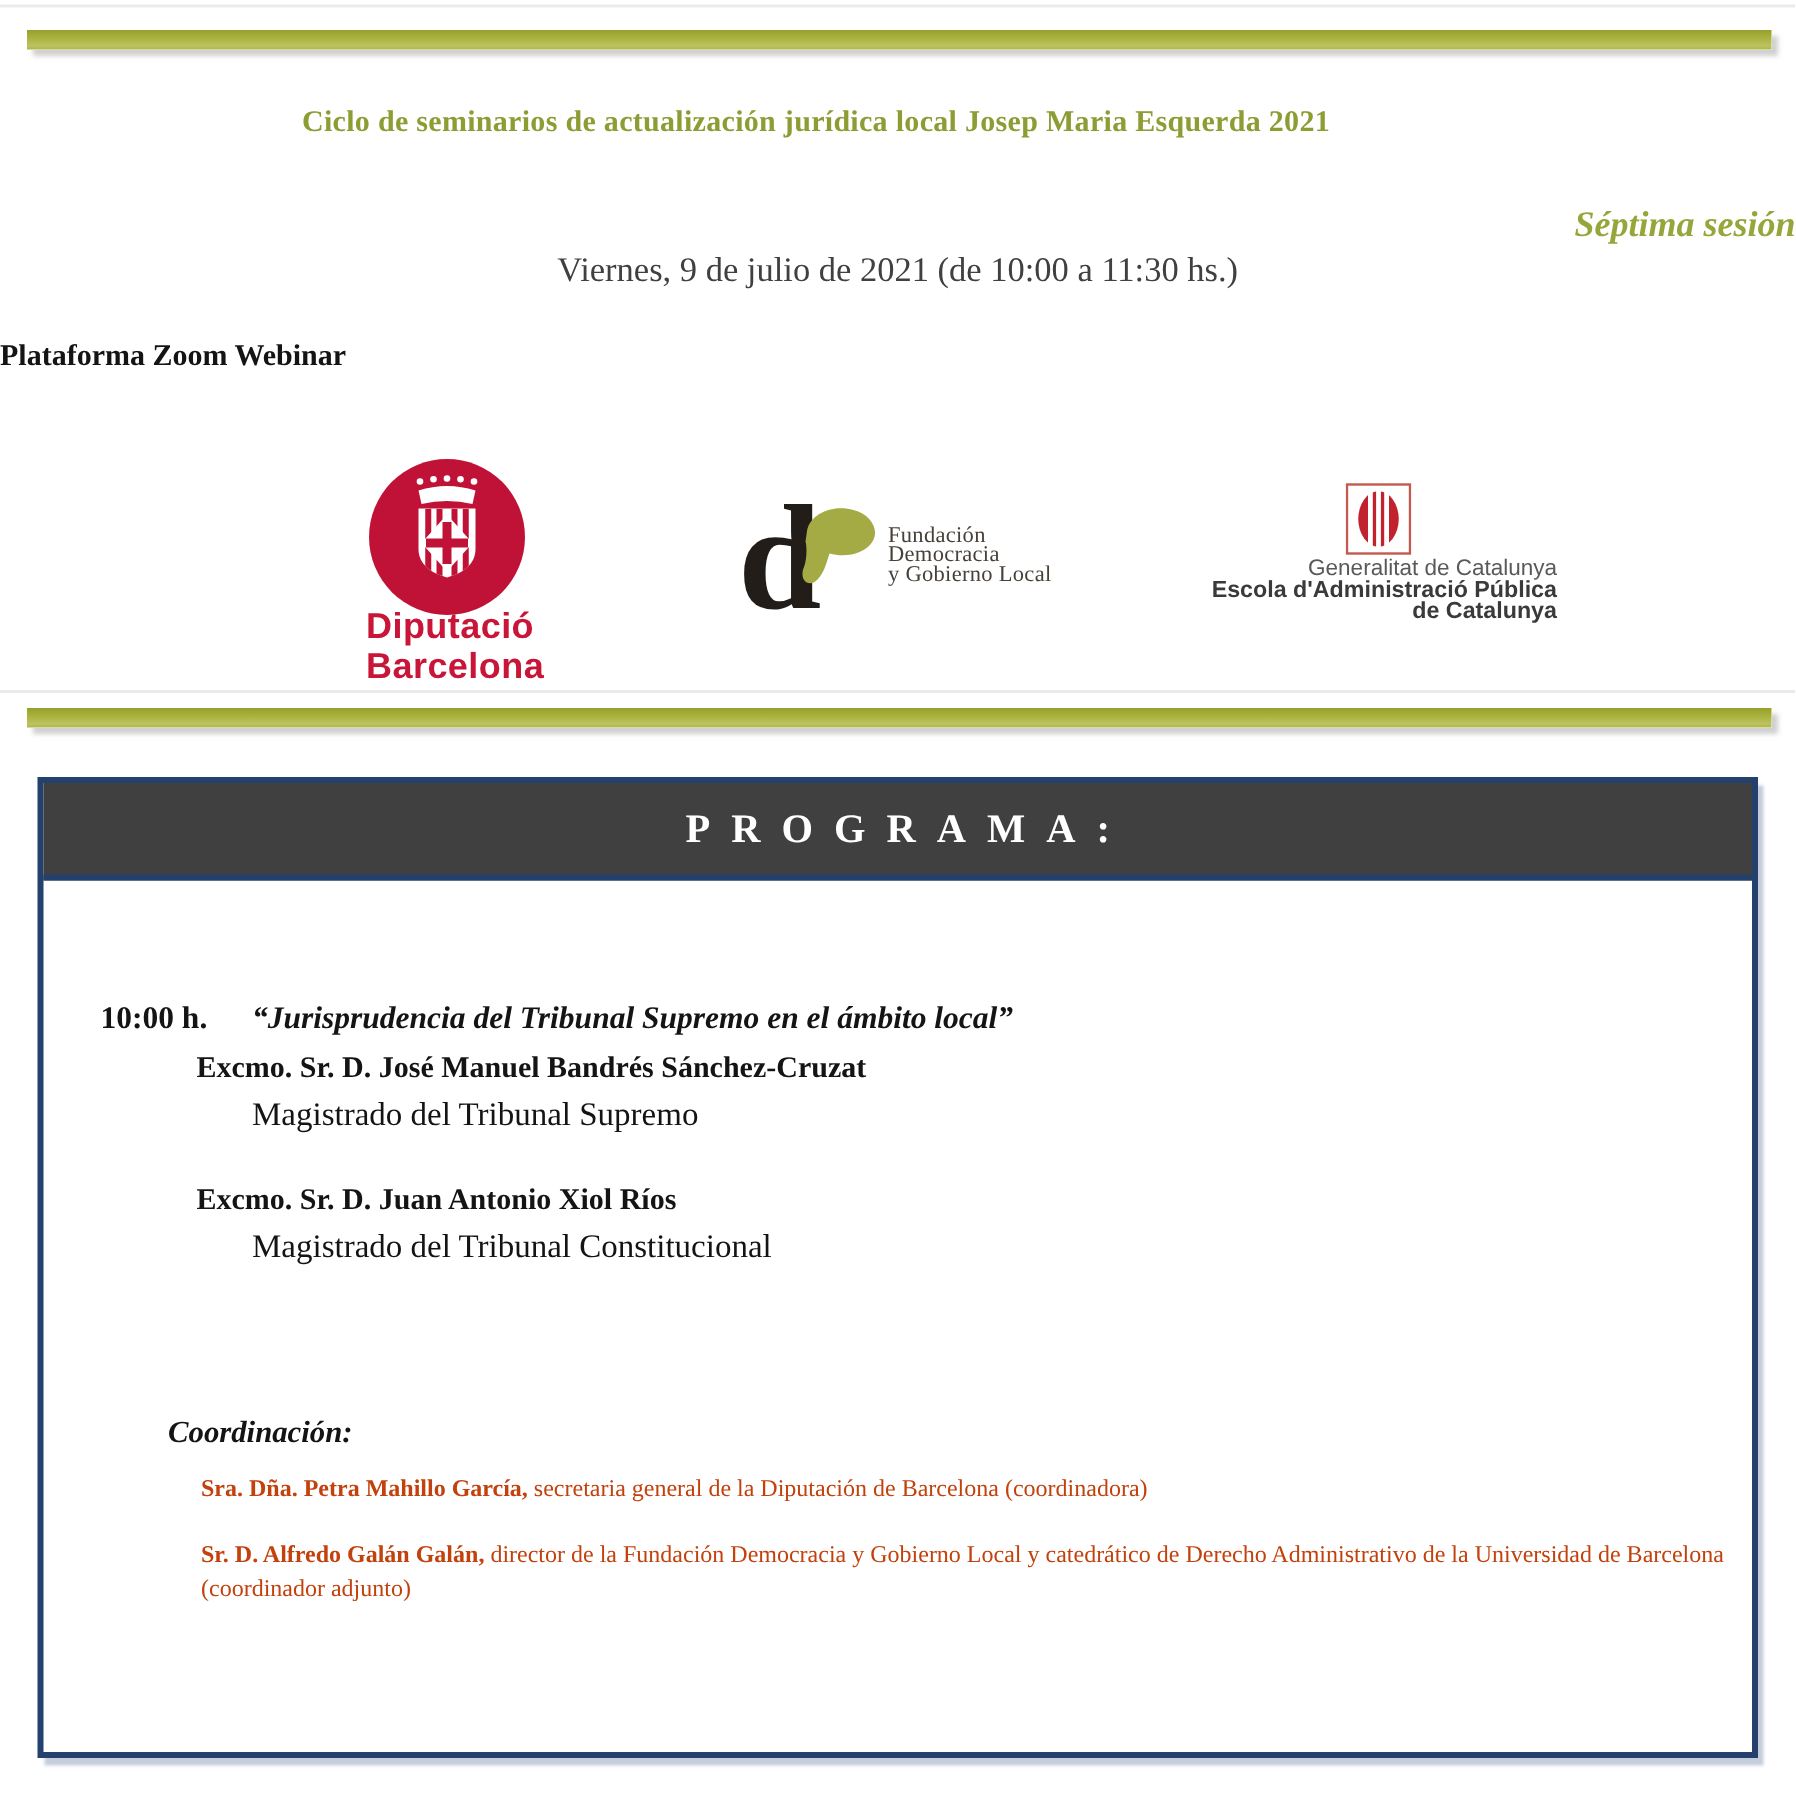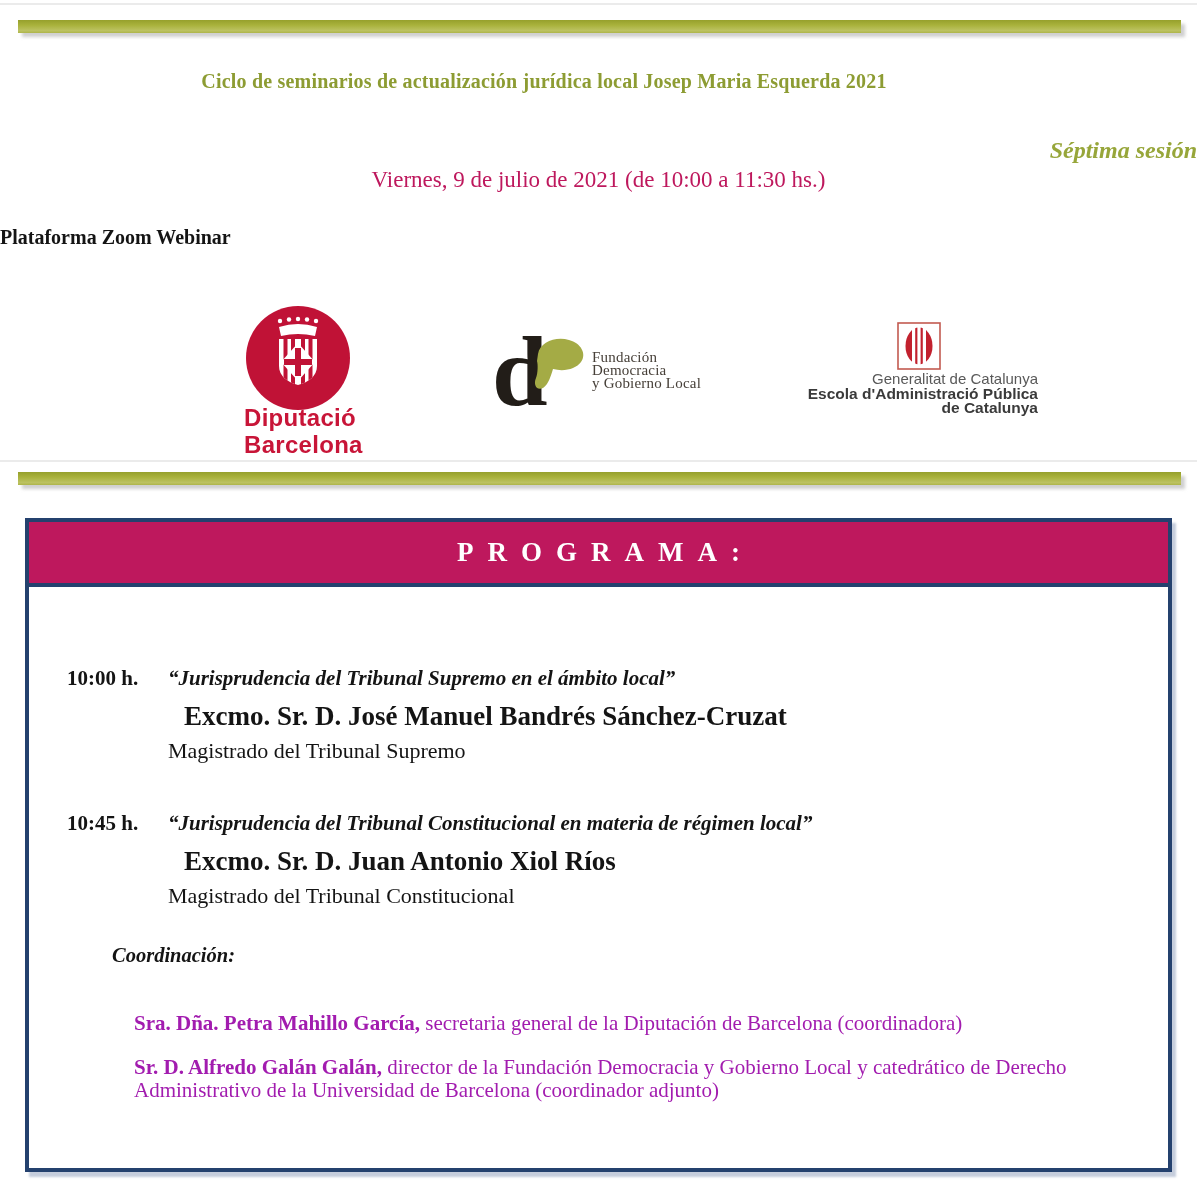--- a/index.html
+++ b/index.html
@@ -16,21 +16,21 @@
   .doc-title{
     position:absolute;top:70px;left:0;width:1088px;text-align:center;
     color:#8d9c33;font-size:20px;font-weight:bold;letter-spacing:.2px;
   }
   .session-title{
     position:absolute;top:137px;left:0;width:1197px;text-align:right;
     color:#97a63a;font-size:24px;font-weight:bold;font-style:italic;
   }
   .date-line{
     position:absolute;top:167px;left:0;width:1197px;text-align:center;
-    color:#be185d;font-size:23px;
+    color:#404040;font-size:23px;
   }
   .platform-line{
     position:absolute;top:226px;left:0;width:1197px;
     color:#141414;font-size:20px;font-weight:bold;
   }
   
   .dipu-emblem{position:absolute;left:246px;top:306px;width:104px;height:104px;}
   .dipu-text{
     position:absolute;left:244px;top:404px;width:200px;
     font-family:"Liberation Sans",sans-serif;font-weight:bold;
@@ -53,42 +53,42 @@
     font-size:15px;line-height:14.5px;
   }
   .gene-text .bold{font-weight:bold;color:#3a3a3a;font-size:15.5px;}
   
   .program-box{
     position:absolute;left:25px;top:518px;width:1139px;height:646px;
     border:4px solid #24416e;background:#ffffff;
     box-shadow:4px 5px 2px rgba(140,155,185,0.5);
   }
   .program-header{
-    height:61px;background:#be185d;border-bottom:4px solid #24416e;
+    height:61px;background:#404040;border-bottom:4px solid #24416e;
     display:flex;align-items:center;justify-content:center;
   }
   .program-header-label{
     color:#ffffff;font-size:27px;font-weight:bold;
     letter-spacing:14px;padding-left:14px;
   }
   .program-item{position:absolute;left:38px;width:1110px;color:#141414;}
   .item-1{top:112px;}
   .item-2{top:257px;}
   .item-row{display:flex;align-items:flex-end;margin-top:32px;}
   .item-time{width:101px;font-weight:bold;font-size:21px;flex:0 0 auto;}
   .item-title{font-weight:bold;font-style:italic;font-size:21px;}
-  .item-speaker{margin-left:117px;margin-top:10px;font-weight:bold;font-size:27px;}
+  .item-speaker{margin-left:64px;margin-top:10px;font-weight:bold;font-size:20px;}
   .item-role{margin-left:101px;margin-top:6px;font-size:22px;}
   .coord-heading{
     position:absolute;left:83px;top:422px;
     font-weight:bold;font-style:italic;font-size:20.5px;color:#141414;
   }
   .coord-person{
     position:absolute;left:105px;width:1024px;
-    font-size:21px;line-height:22.5px;color:#a21caf;margin-top:30px;
+    font-size:16px;line-height:22.5px;color:#c2410c;
   }
   .person-1{top:460px;}
   .person-2{top:504px;}
   .person-3{top:568px;}
   .coord-person .name{font-weight:bold;}
 </style>
 </head>
 <body>
 
 <div id="page">
@@ -162,24 +162,20 @@
     <div class="program-item item-1">
       <div class="item-row">
         <span class="item-time">10:00 h.</span>
         <span class="item-title">“Jurisprudencia del Tribunal Supremo en el ámbito local”</span>
       </div>
       <div class="item-speaker">Excmo. Sr. D. José Manuel Bandrés Sánchez-Cruzat</div>
       <div class="item-role">Magistrado del Tribunal Supremo</div>
     </div>
 
     <div class="program-item item-2">
-      <div class="item-row">
-        <span class="item-time">10:45 h.</span>
-        <span class="item-title">“Jurisprudencia del Tribunal Constitucional en materia de régimen local”</span>
-      </div>
       <div class="item-speaker">Excmo. Sr. D. Juan Antonio Xiol Ríos</div>
       <div class="item-role">Magistrado del Tribunal Constitucional</div>
     </div>
 
     <div class="coord-heading">Coordinación:</div>
 
     <div class="coord-person person-1">
       <span class="name">Sra. Dña. Petra Mahillo García,</span><span> secretaria general de la Diputación de Barcelona (coordinadora)</span>
     </div>
     <div class="coord-person person-2">

